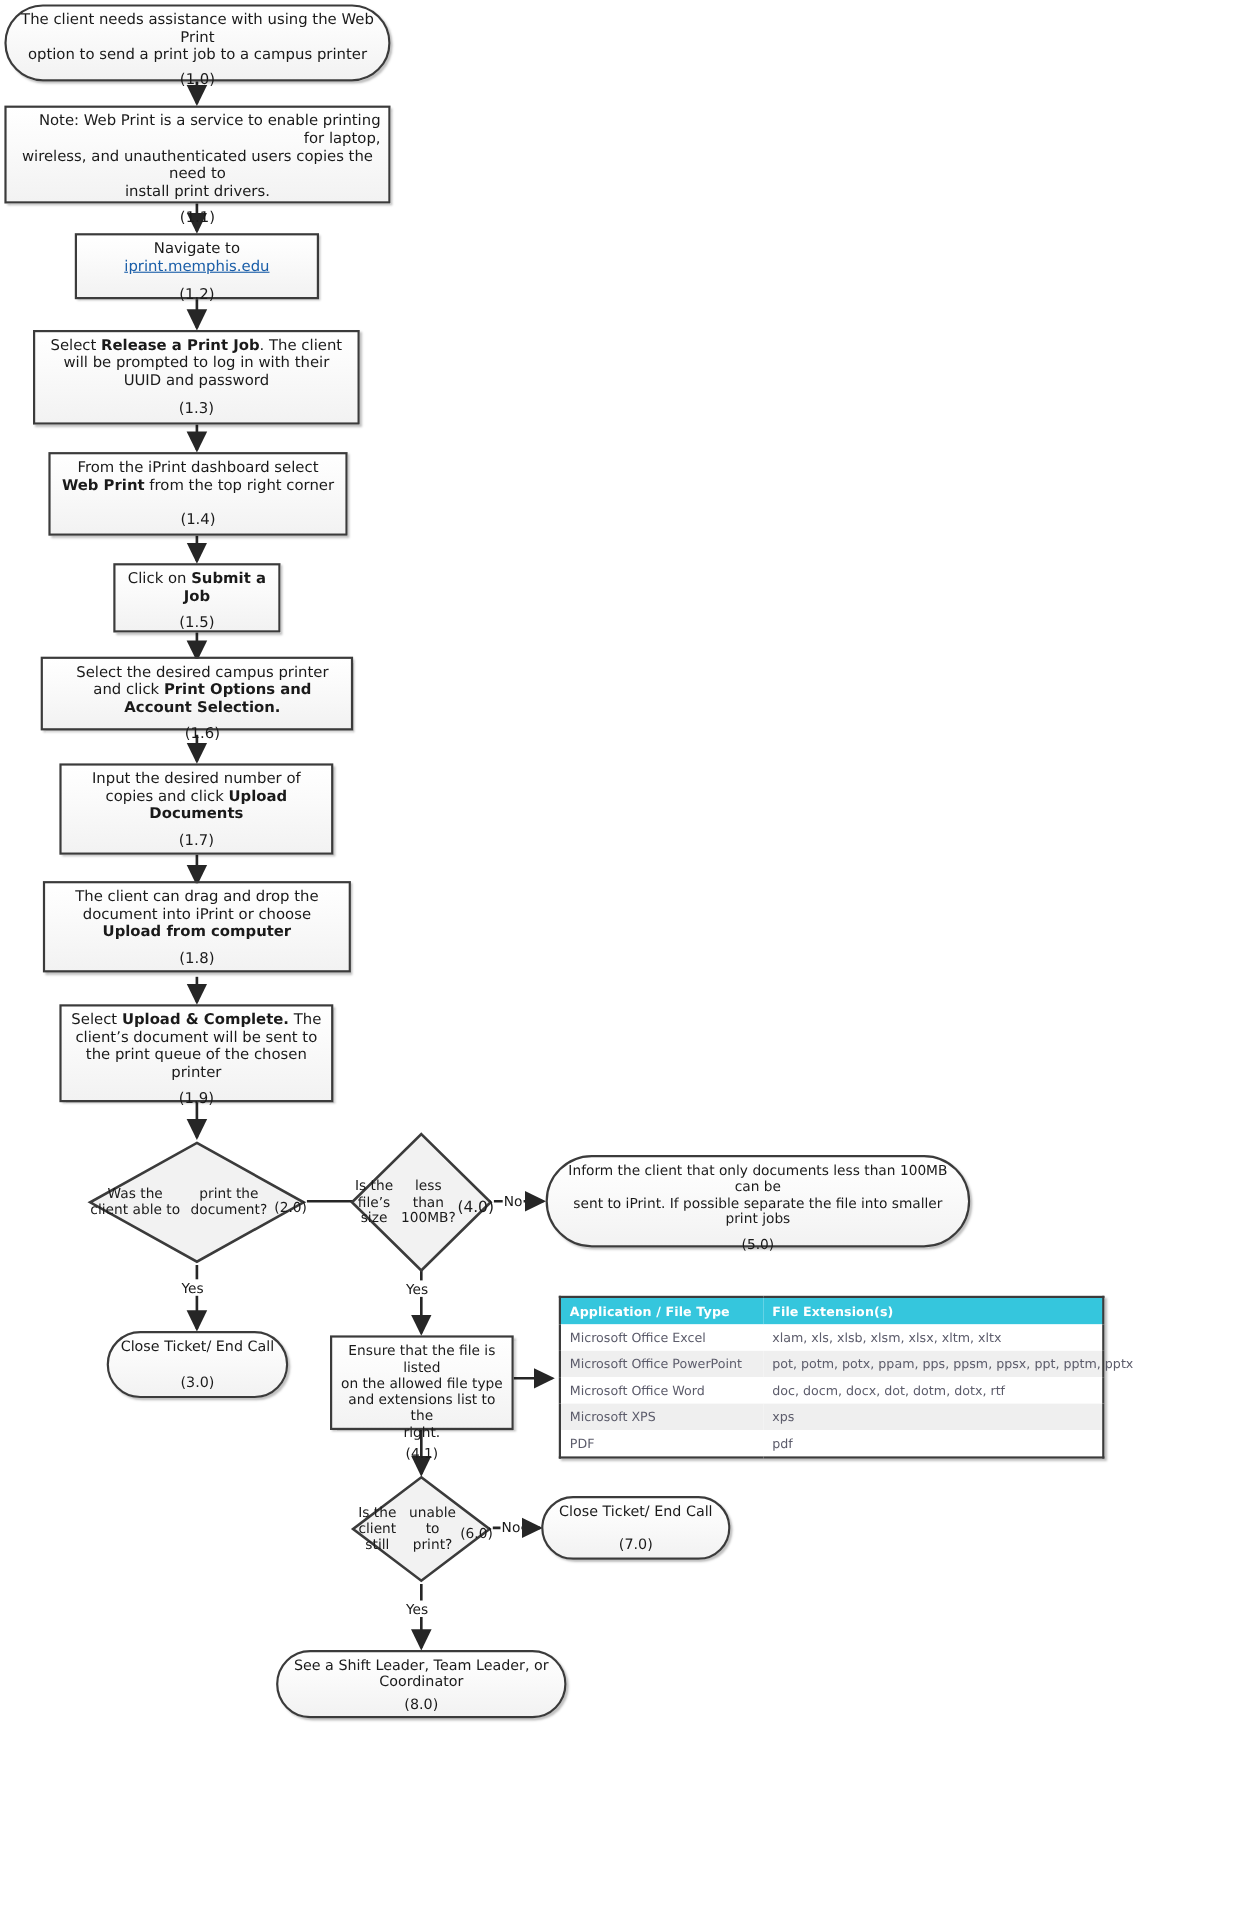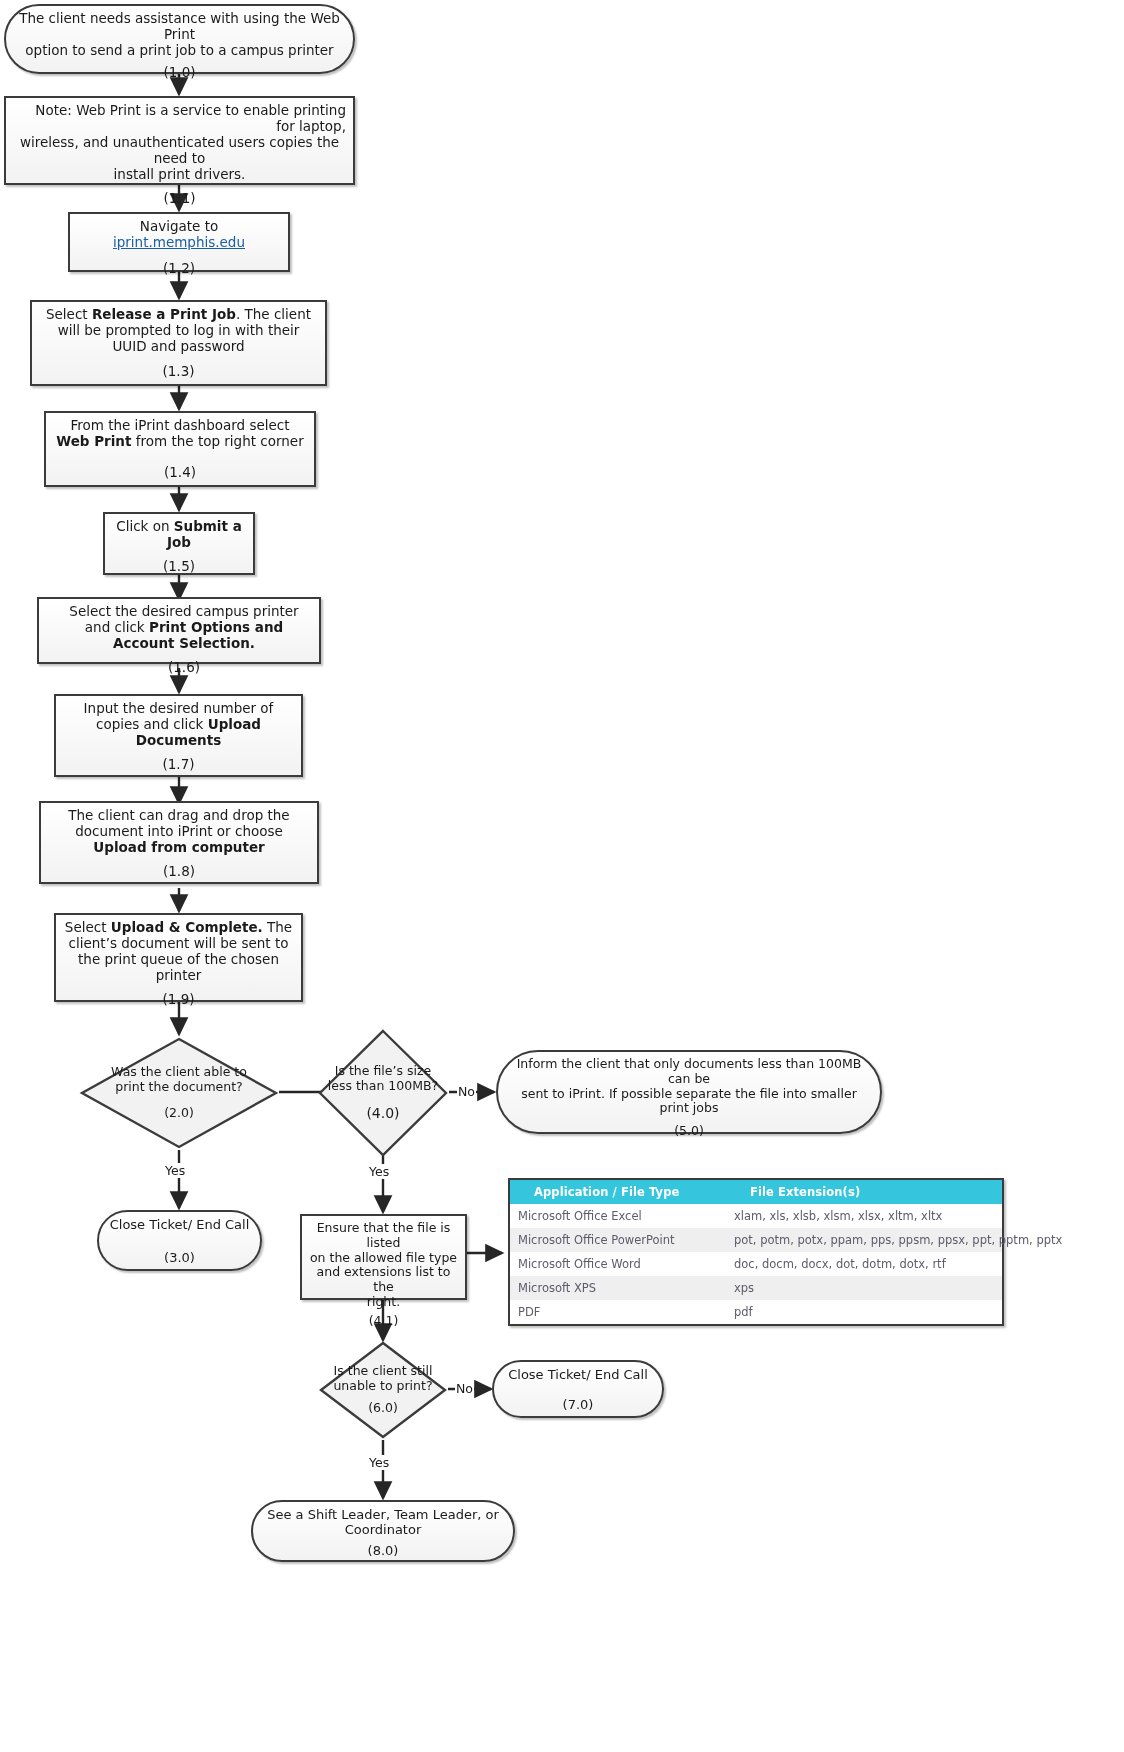--- a/index.html
+++ b/index.html
@@ -29,21 +29,21 @@
 
   .link{color:#1a5ea8;text-decoration:underline;}
 
   
   .dia{position:absolute;}
   .dia .shape{
     position:absolute;left:0;top:0;width:100%;height:100%;
   }
   .dia .inner{
     position:absolute;left:0;top:0;width:100%;height:100%;
-    display:flex;flex-direction:column;align-items:center;justify-content:center;
+    display:flex;align-items:center;justify-content:center;
     text-align:center;line-height:1.18;
   }
   .dia .inner .num{margin-top:11px;}
 
   .edgelabel{
     position:absolute;background:#ffffff;
     padding:0 1px;
     white-space:nowrap;
   }
 
@@ -51,21 +51,21 @@
   .filetable{
     position:absolute;
     border:2px solid #3b3b3b;
     border-collapse:collapse;
     background:#ffffff;
     box-shadow:2px 2px 2px rgba(0,0,0,0.25);
     table-layout:fixed;
   }
   .filetable th{
     background:#35c6dd;color:#ffffff;font-weight:bold;text-align:left;
-    padding:5px 24px;font-size:11.5px;letter-spacing:.1px;
+    padding:5px 8px;font-size:11.5px;letter-spacing:.1px;
   }
   .filetable td{
     padding:5px 8px;font-size:11.5px;color:#5c5c6b;text-align:left;
     white-space:nowrap;overflow:visible;
   }
   .filetable tr.alt td{background:#efefef;}
   .filetable tr.norm td{background:#ffffff;}
 </style>
 </head>
 <body>

